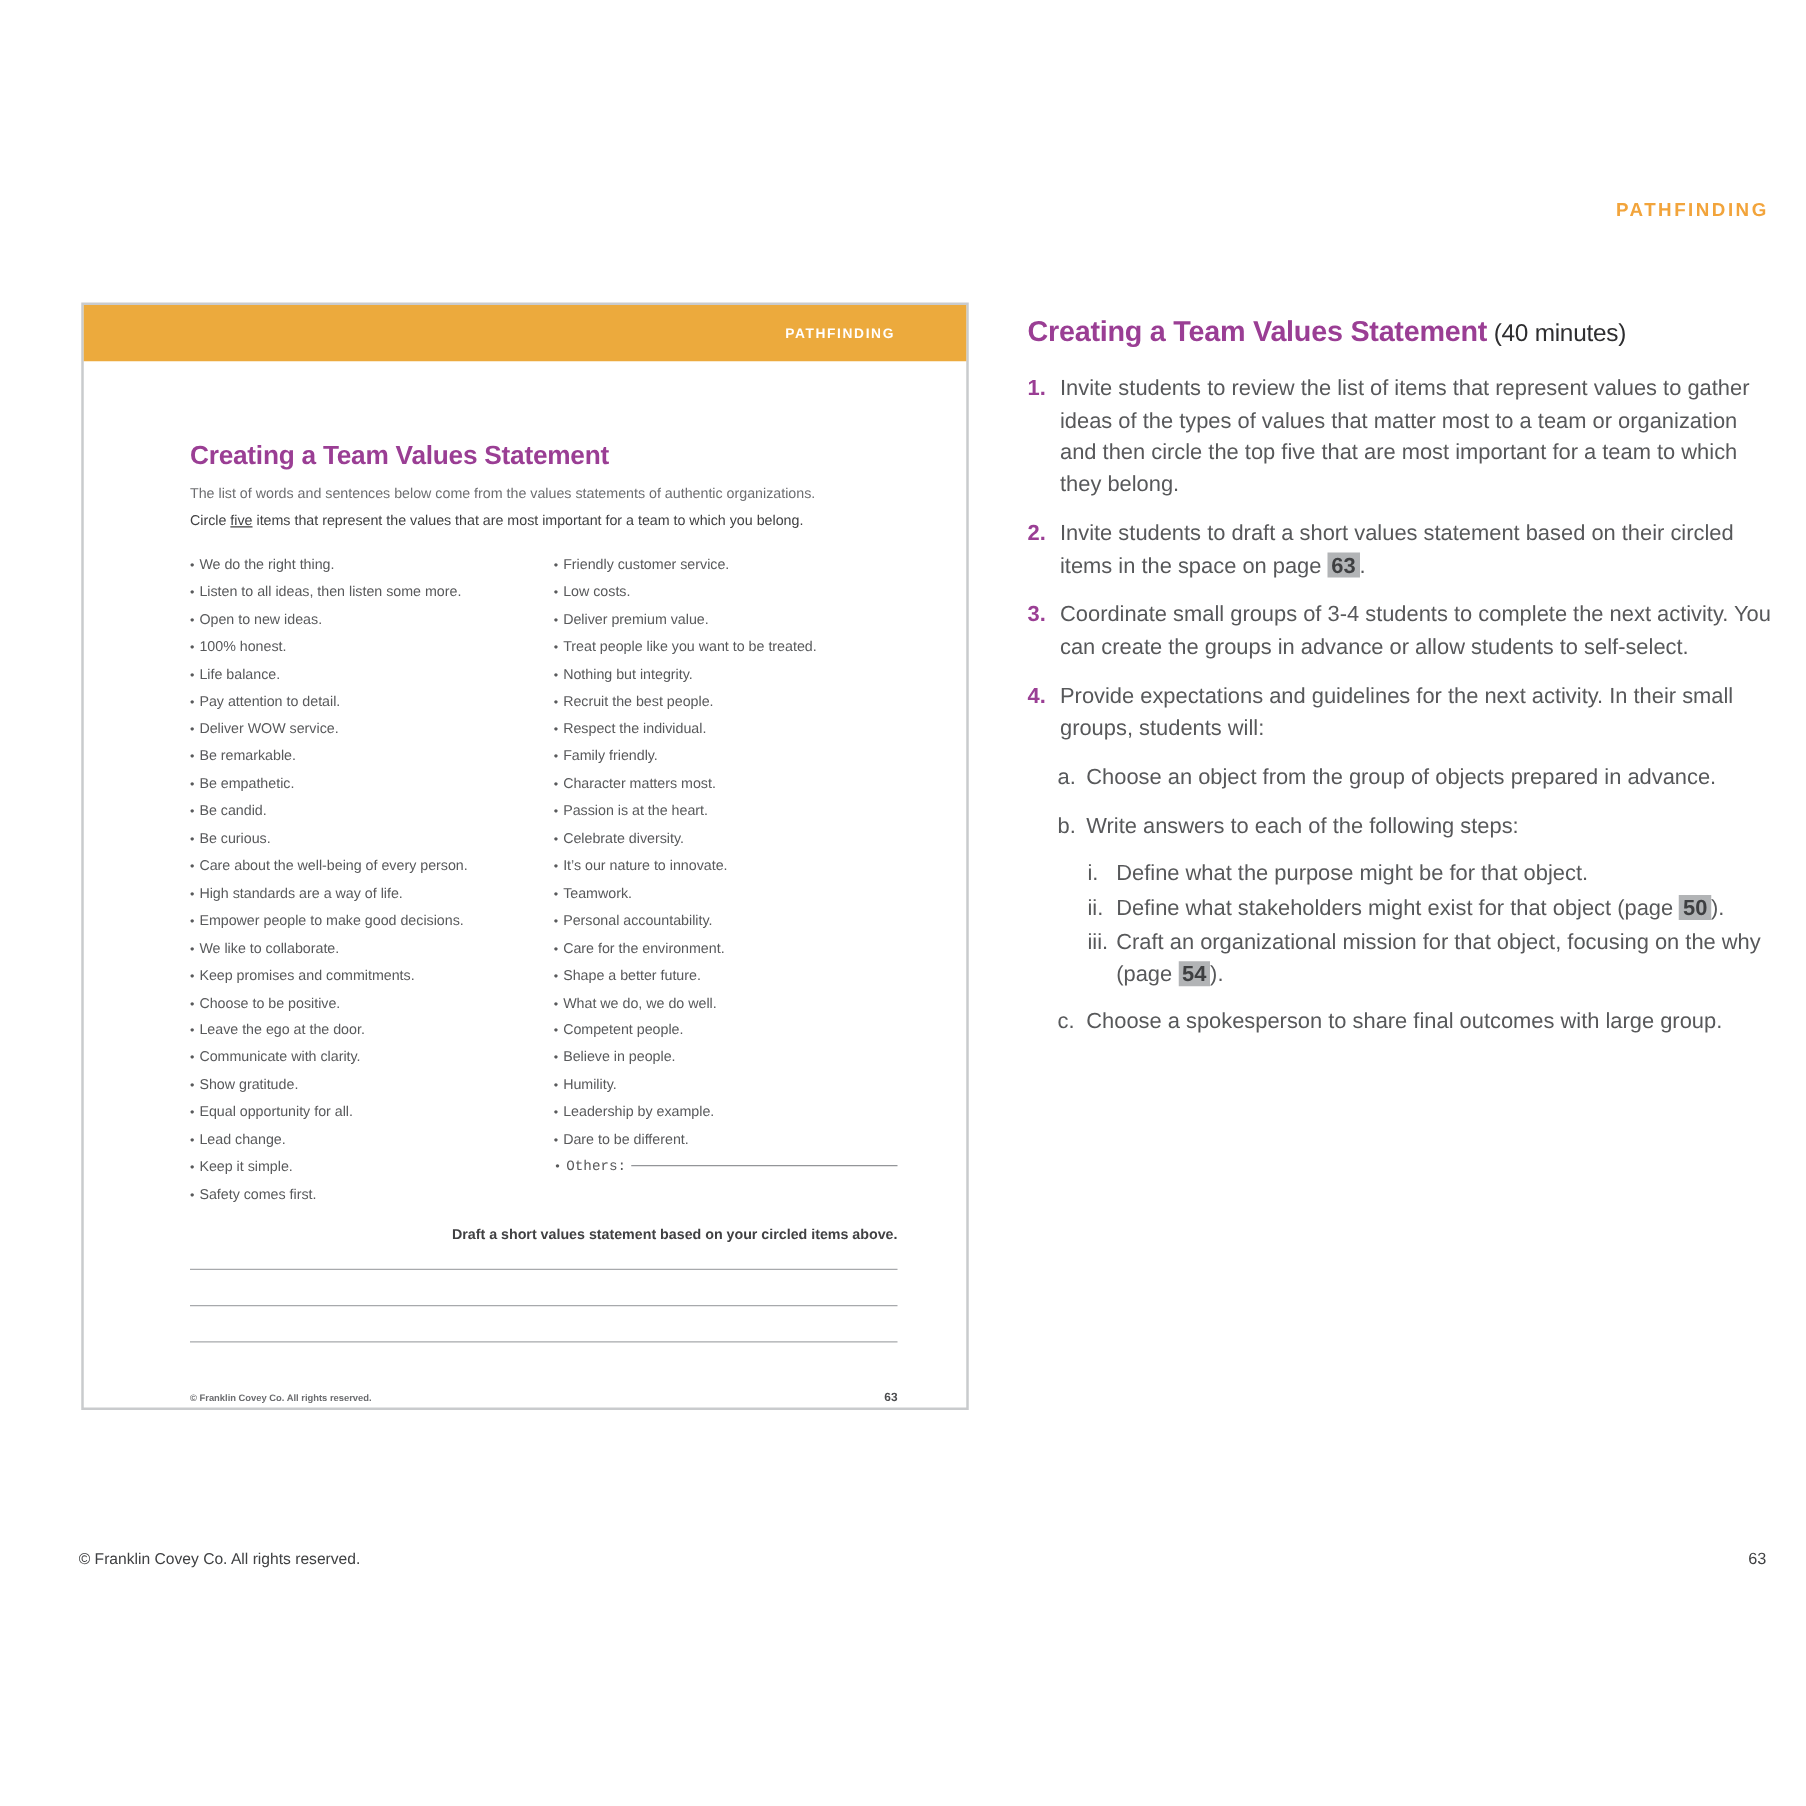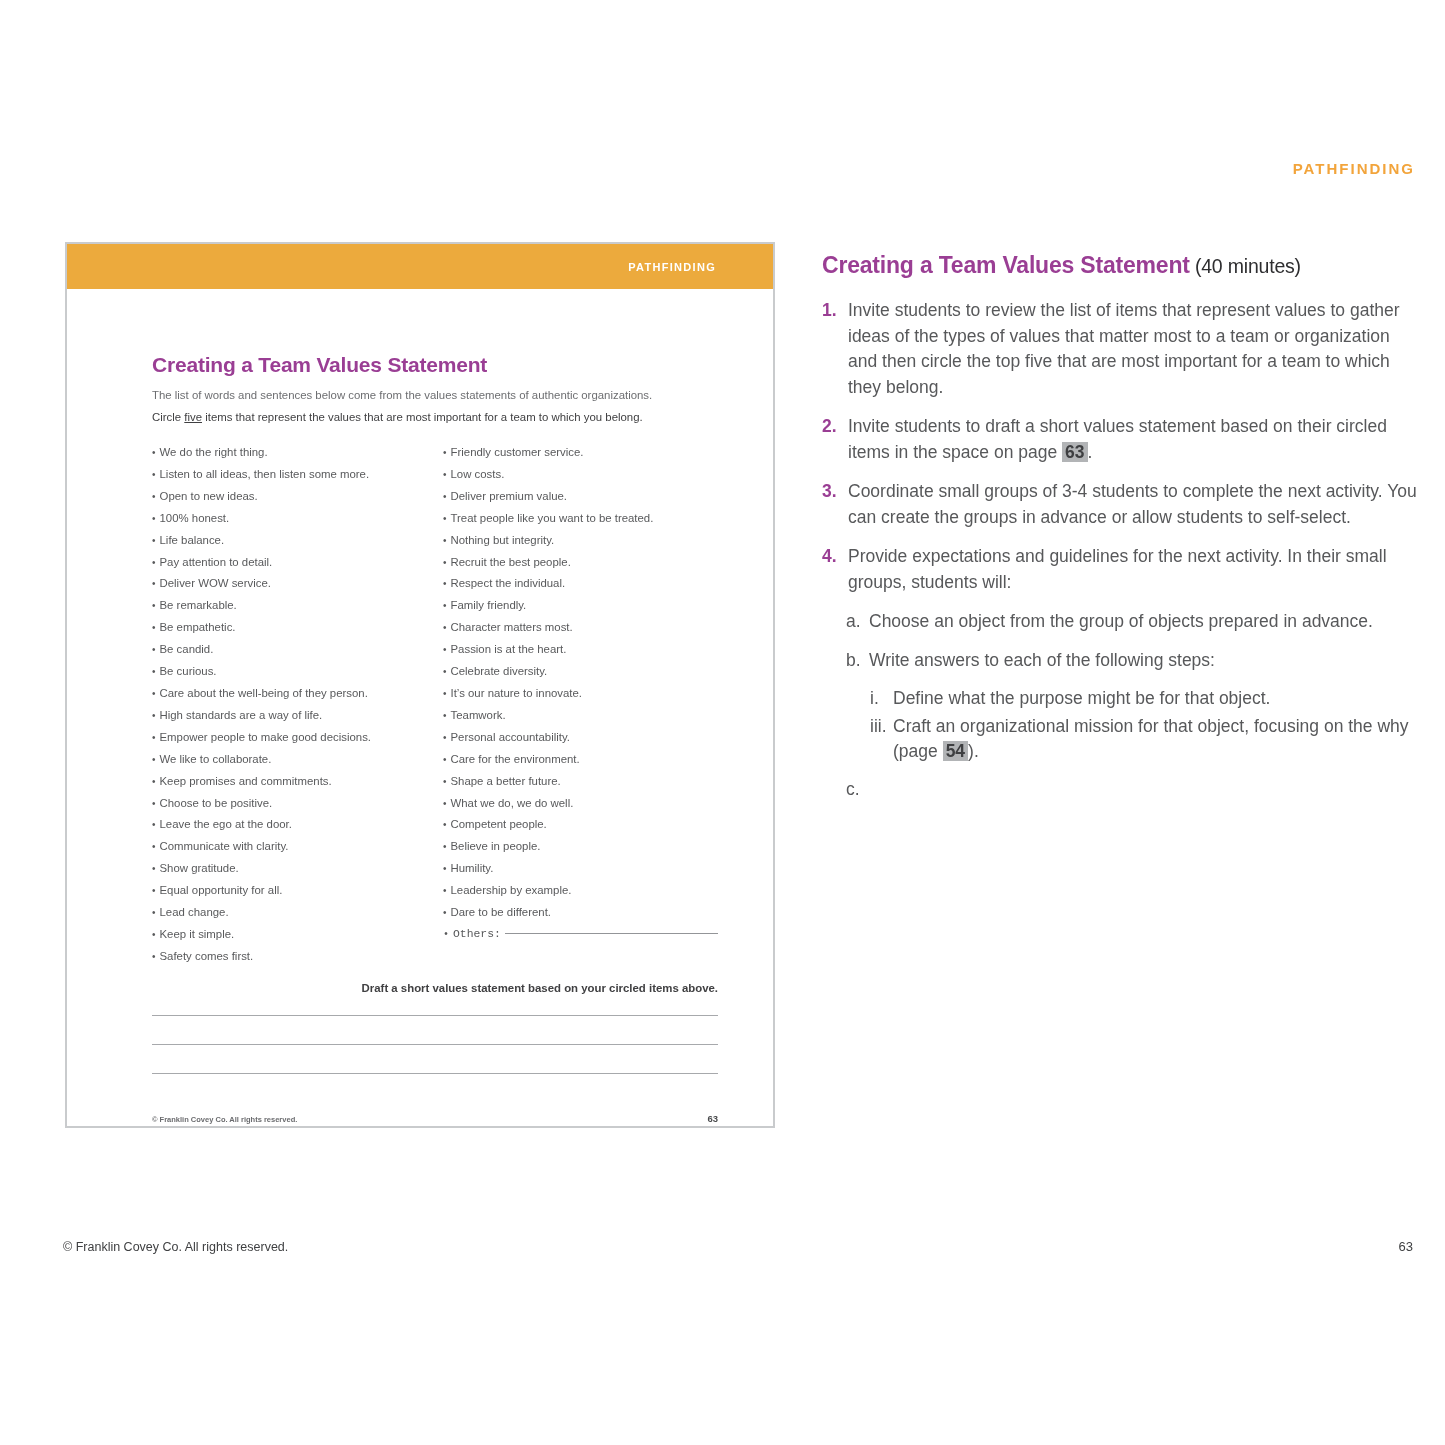--- a/index.html
+++ b/index.html
@@ -79,21 +79,21 @@
           <li>Listen to all ideas, then listen some more.</li>
           <li>Open to new ideas.</li>
           <li>100% honest.</li>
           <li>Life balance.</li>
           <li>Pay attention to detail.</li>
           <li>Deliver WOW service.</li>
           <li>Be remarkable.</li>
           <li>Be empathetic.</li>
           <li>Be candid.</li>
           <li>Be curious.</li>
-          <li>Care about the well-being of they person.</li>
+          <li>Care about the well-being of every person.</li>
           <li>High standards are a way of life.</li>
           <li>Empower people to make good decisions.</li>
           <li>We like to collaborate.</li>
           <li>Keep promises and commitments.</li>
           <li>Choose to be positive.</li>
           <li>Leave the ego at the door.</li>
           <li>Communicate with clarity.</li>
           <li>Show gratitude.</li>
           <li>Equal opportunity for all.</li>
           <li>Lead change.</li>
@@ -169,25 +169,30 @@
         <div class="step l1">
           <span class="marker">b.</span>
           <span><span>Write answers to each of the following steps:</span></span>
         </div>
         <div class="subs s2">
           <div class="step l2">
             <span class="marker">i.</span>
             <span><span>Define what the purpose might be for that object.</span></span>
           </div>
           <div class="step l2">
+            <span class="marker">ii.</span>
+            <span><span>Define what stakeholders might exist for that object (page </span><span class="hl">50</span><span>).</span></span>
+          </div>
+          <div class="step l2">
             <span class="marker">iii.</span>
             <span><span>Craft an organizational mission for that object, focusing on the why (page </span><span class="hl">54</span><span>).</span></span>
           </div>
         </div>
         <div class="step l1">
           <span class="marker">c.</span>
+          <span><span>Choose a spokesperson to share final outcomes with large group.</span></span>
         </div>
       </div>
     </div>
 </div>
 
 <div class="page-copy">© Franklin Covey Co. All rights reserved.</div>
 <div class="page-num">63</div>
 
 </body></html>

